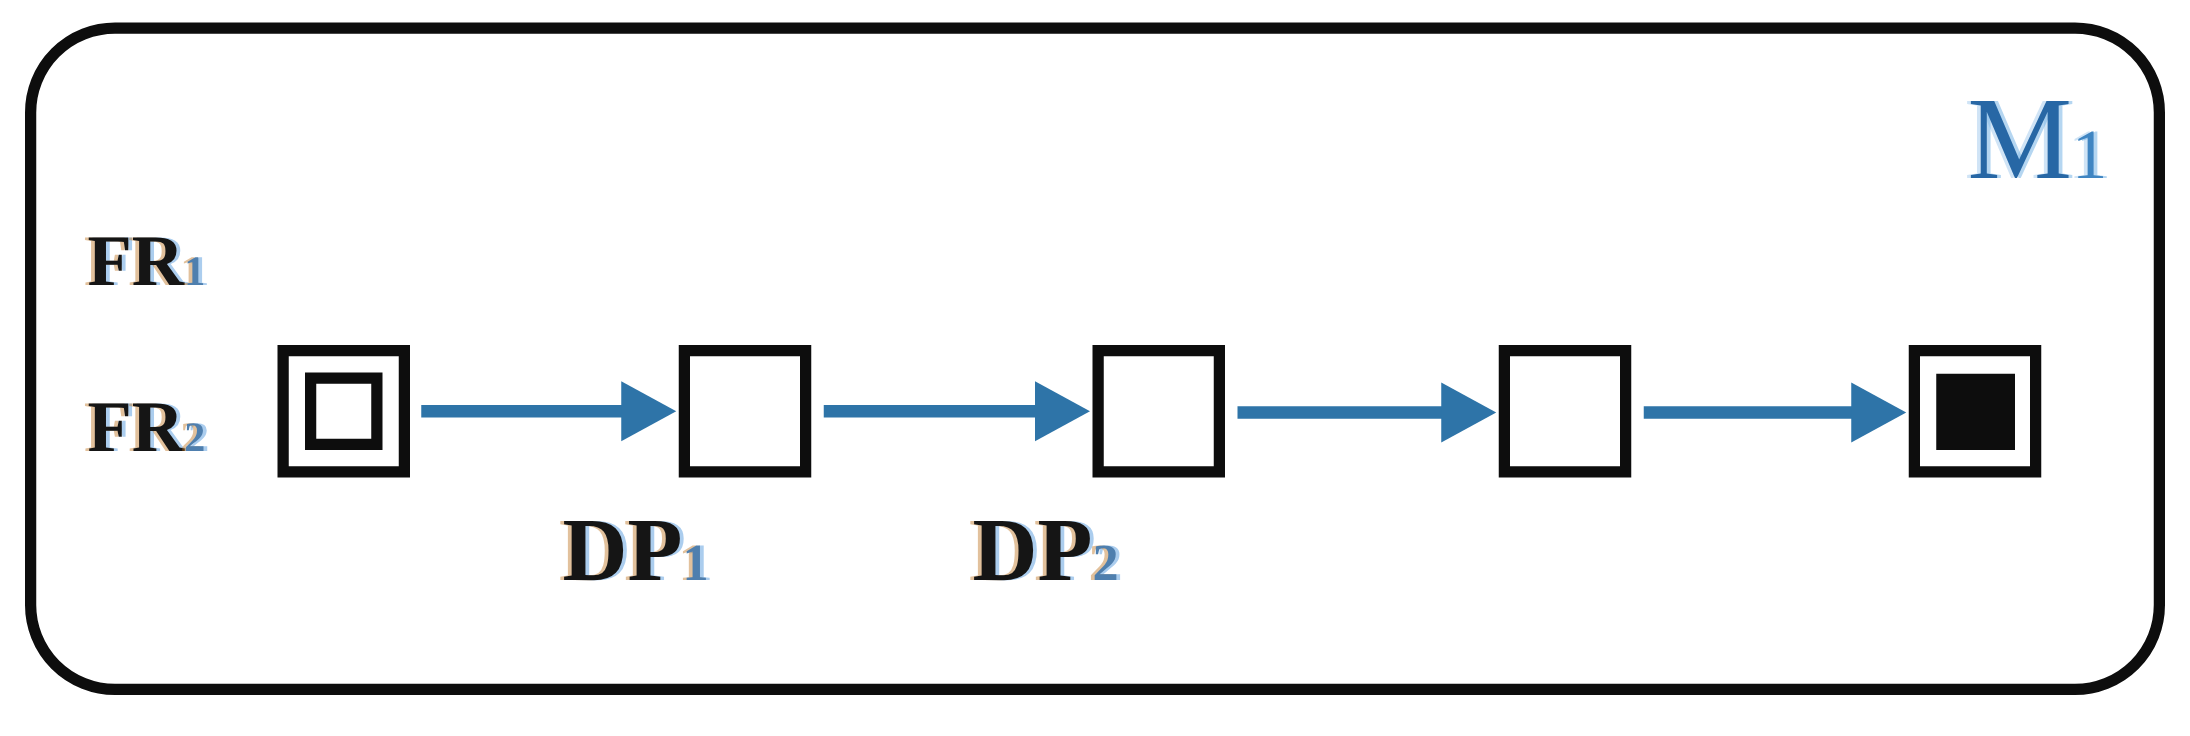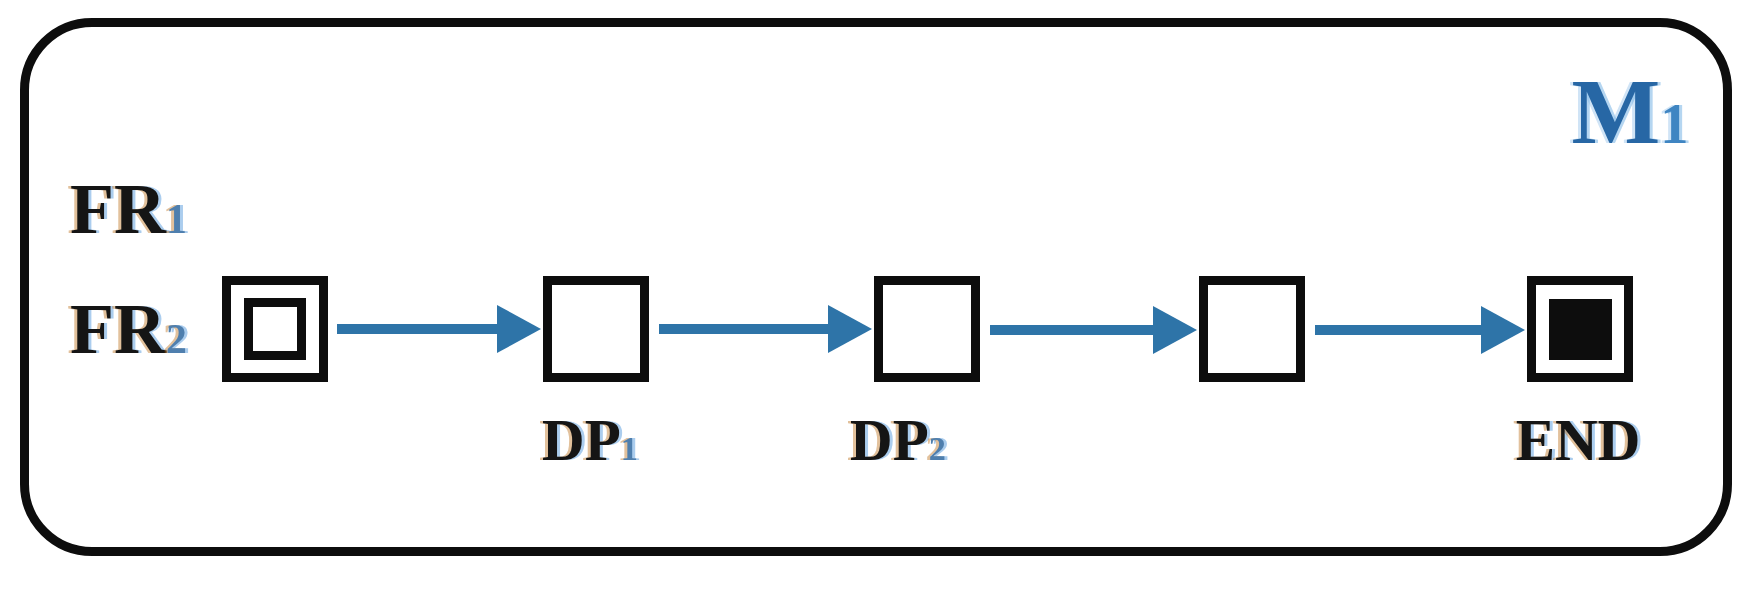--- a/index.html
+++ b/index.html
@@ -24,46 +24,46 @@
     box-sizing:border-box;
     border:9px solid var(--ink);
     border-radius:72px;
     background:transparent;
   }
   .module-label{
     position:absolute;
     left:1530px;top:58px;width:200px;
     text-align:center;
     font-size:94px;line-height:106px;
-    font-weight:bold;
+    font-weight:normal;
     color:var(--module);
     text-shadow:3px 0 rgba(120,180,230,.55),-3px 0 rgba(150,195,235,.45);
     white-space:nowrap;
   }
   .module-label sub{
     font-size:60%;
     line-height:0;
     vertical-align:-22%;
     color:#3f85c2;
   }
   .row-label{
     position:absolute;
     left:70px;
-    font-size:72px;line-height:104px;
+    font-size:58px;line-height:104px;
     font-weight:bold;
     color:var(--text);
     text-shadow:-3px 0 rgba(187,108,18,.42),3px 0 rgba(80,150,220,.48);
     white-space:nowrap;
   }
   .node-label{
     position:absolute;
     top:392px;
     width:280px;
-    text-align:center;
-    font-size:59px;line-height:96px;
+    text-align:left;
+    font-size:72px;line-height:96px;
     font-weight:bold;
     color:var(--text);
     text-shadow:-3px 0 rgba(187,108,18,.42),3px 0 rgba(80,150,220,.48);
     white-space:nowrap;
   }
   .row-label sub,.node-label sub{
     font-size:58%;
     line-height:0;
     vertical-align:-24%;
     color:var(--sub);
@@ -100,21 +100,21 @@
 </head>
 <body>
 
 <div class="stage">
 
   <div class="frame"></div>
 
   <div class="module-label"><span>M</span><sub>1</sub></div>
 
   <div class="row-label" style="top:157px"><span>FR</span><sub>1</sub></div>
-  <div class="row-label" style="top:277px"><span>FR</span><sub>2</sub></div>
+  <div class="row-label" style="top:290px"><span>FR</span><sub>2</sub></div>
 
   <svg class="arrows" width="1752" height="589" viewBox="0 0 1752 589">
     <g>
       <line class="arrow-line" x1="337" y1="329" x2="501" y2="329"></line>
       <polygon class="arrow-head" points="541,329 497,305 497,353"></polygon>
     </g>
     <g>
       <line class="arrow-line" x1="659" y1="329" x2="832" y2="329"></line>
       <polygon class="arrow-head" points="872,329 828,305 828,353"></polygon>
     </g>
@@ -132,16 +132,15 @@
     <div class="inner-outline"></div>
   </div>
   <div class="node" style="left:543px"></div>
   <div class="node" style="left:874px"></div>
   <div class="node" style="left:1199px"></div>
   <div class="node" style="left:1527px">
     <div class="inner-filled"></div>
   </div>
 
   <div class="node-label" style="left:450px"><span>DP</span><sub>1</sub></div>
-  <div class="node-label" style="left:758px"><span>DP</span><sub>2</sub></div>
-  <div class="node-label" style="left:1438px"><span>END</span><sub></sub></div>
+  <div class="node-label" style="left:778px"><span>DP</span><sub>2</sub></div>
 
 </div>
 
 </body></html>

